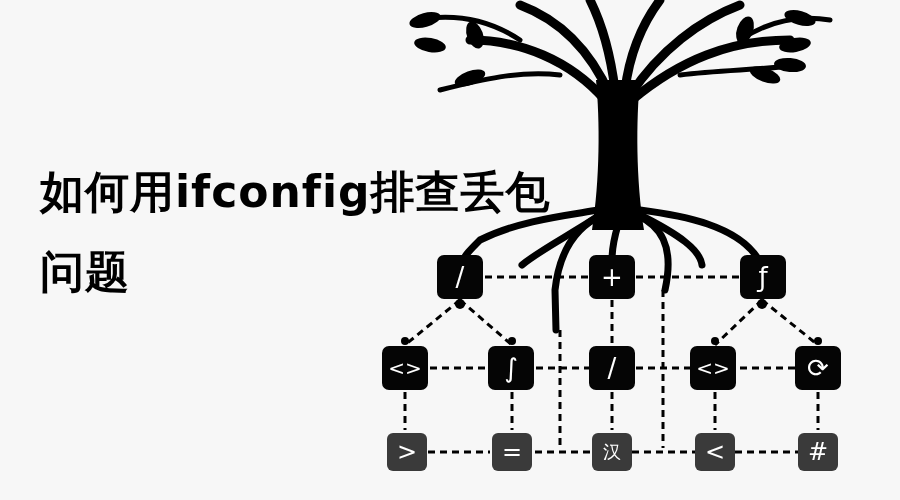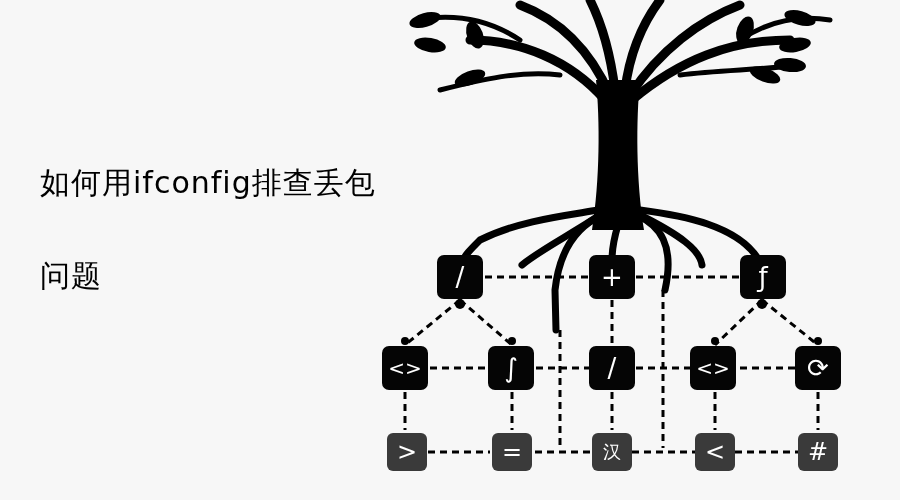--- a/index.html
+++ b/index.html
@@ -1,19 +1,19 @@
 <!DOCTYPE html>
 <html><head>
 <meta charset="utf-8">
 <style>
   html,body{margin:0;padding:0;}
   body{width:900px;height:500px;background:#f7f7f7;position:relative;overflow:hidden;font-family:"DejaVu Sans",sans-serif;}
-  .title{position:absolute;left:40px;font-weight:400;font-size:30px;color:#000;letter-spacing:1px;font-family:"DejaVu Sans",sans-serif;}
+  .title{position:absolute;left:40px;font-weight:700;font-size:44px;color:#000;letter-spacing:1px;font-family:"DejaVu Sans",sans-serif;}
   .t1{top:163px;}
-  .t2{top:256px;}
+  .t2{top:243px;}
   svg.art{position:absolute;left:0;top:0;}
   .node{position:absolute;width:46px;height:44px;border-radius:7px;background:#050505;color:#fff;display:flex;align-items:center;justify-content:center;font-size:26px;font-family:"DejaVu Sans",sans-serif;}
   .node.gray{background:#3a3a3a;width:40px;height:38px;border-radius:6px;font-size:24px;}
 </style>
 </head>
 <body>
 
 <div class="title t1">如何用ifconfig排查丢包</div>
 <div class="title t2">问题</div>
 

